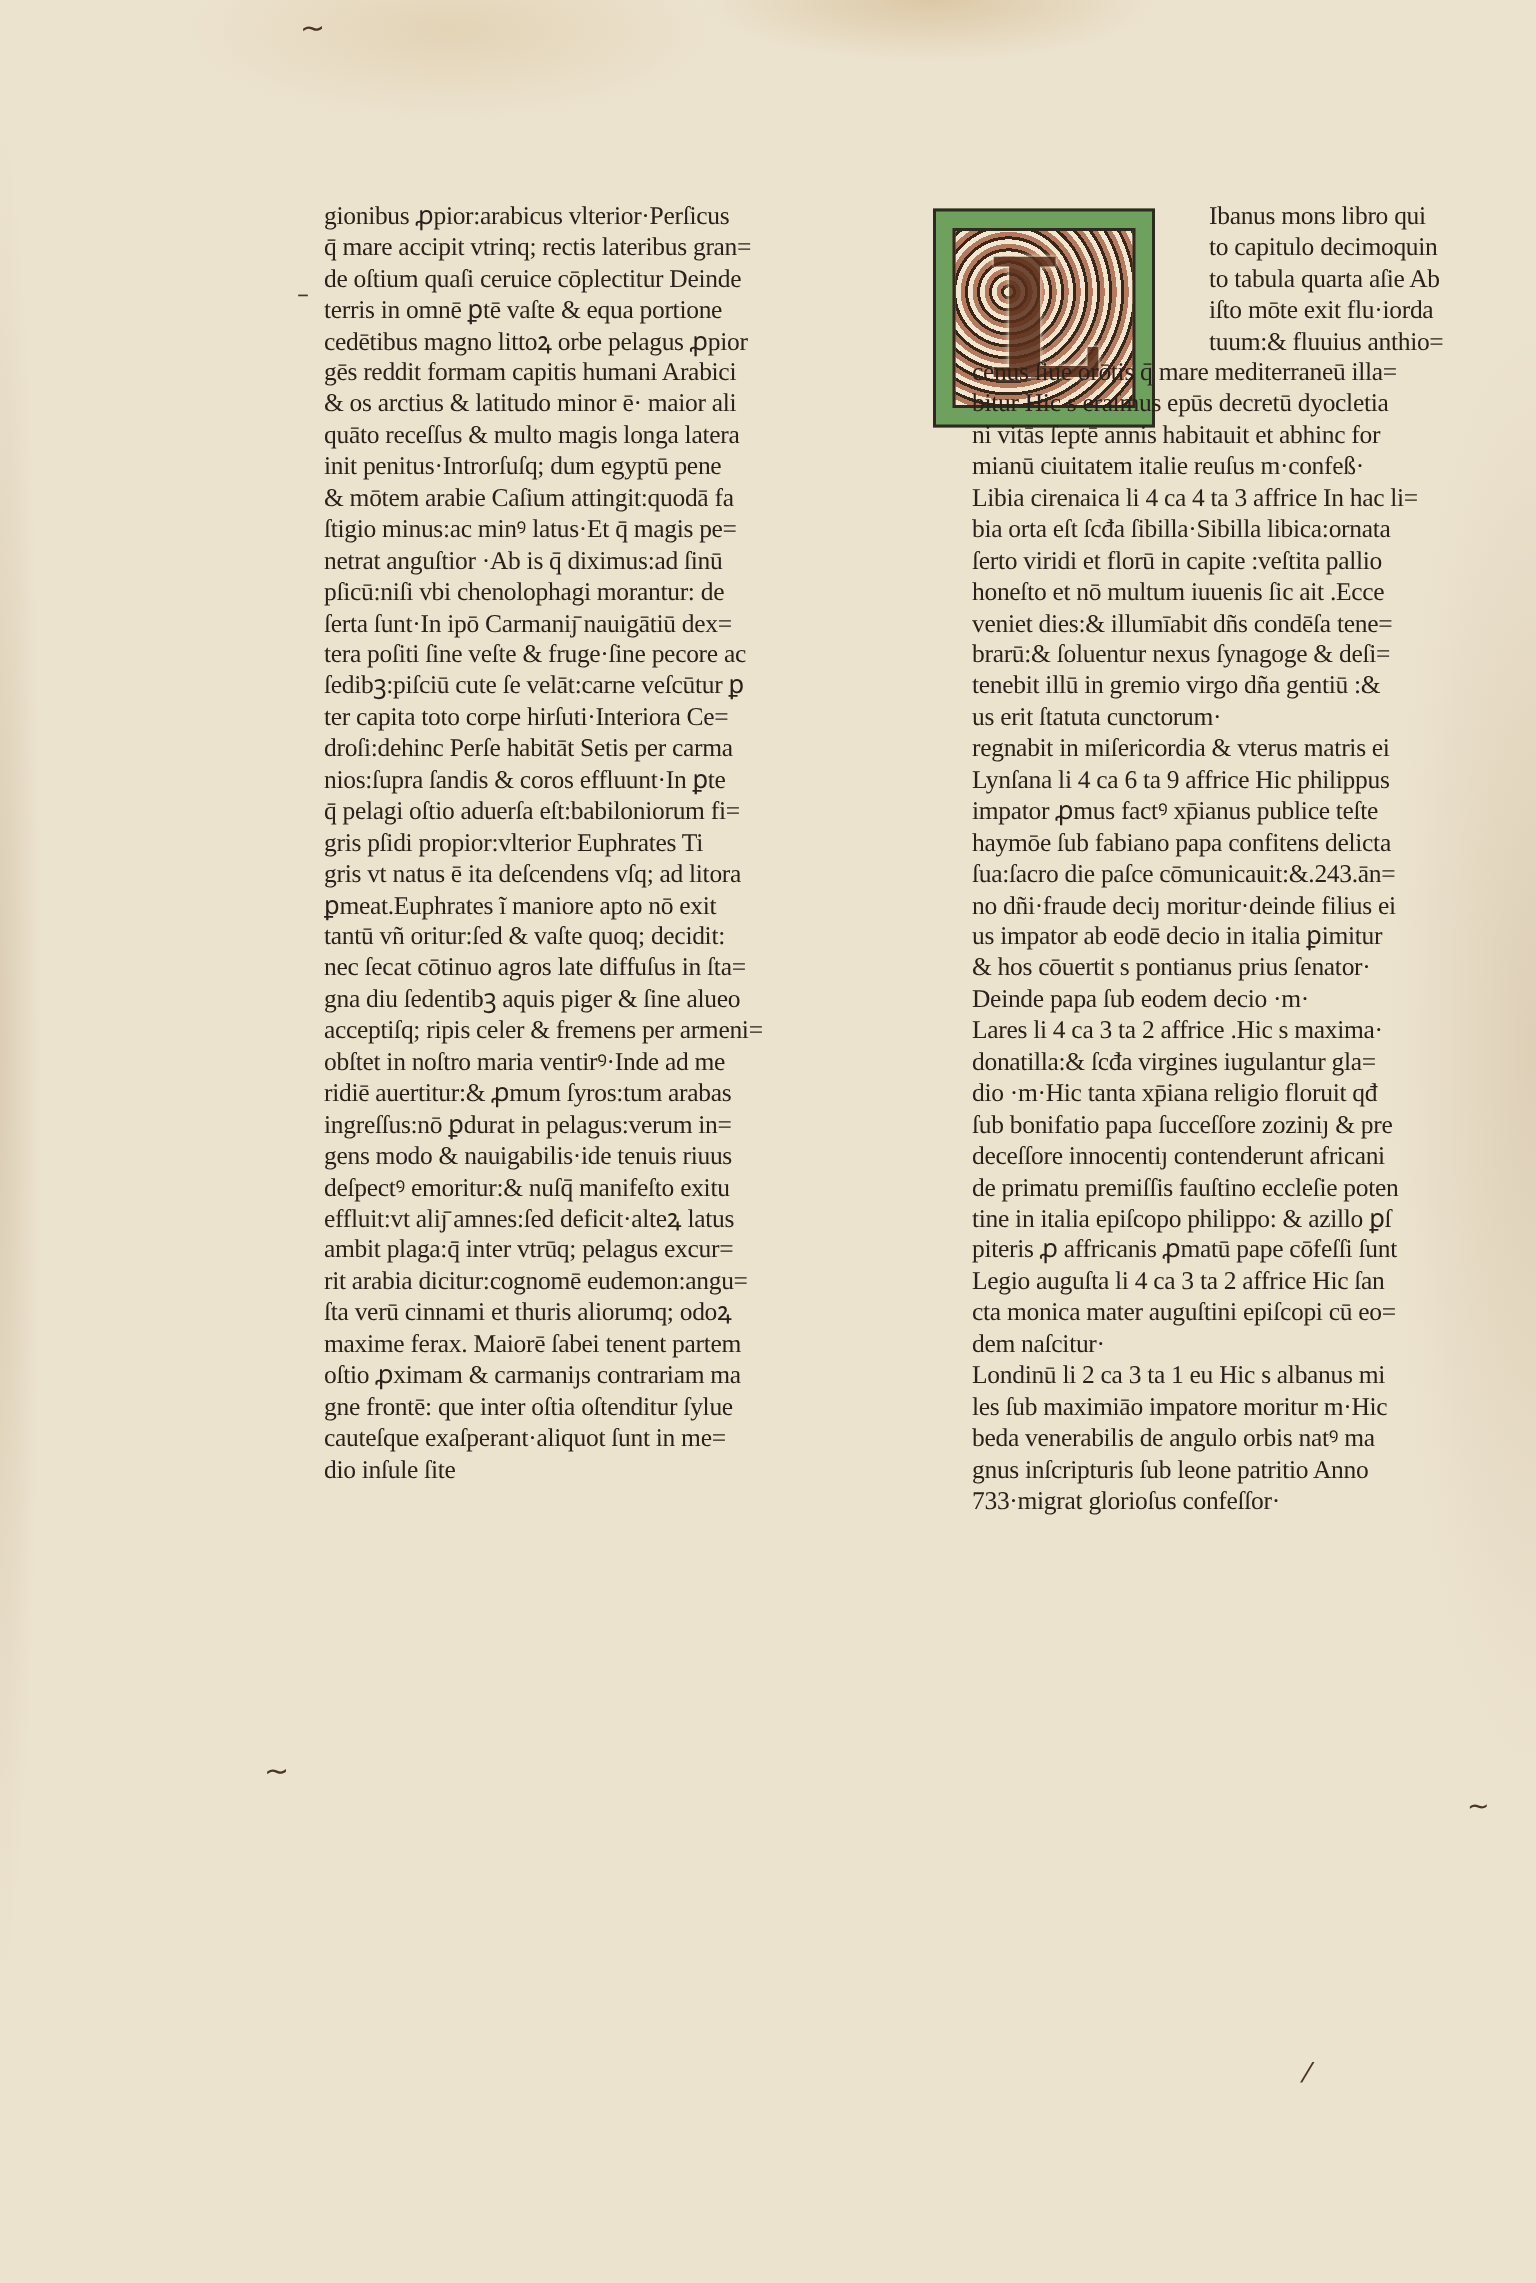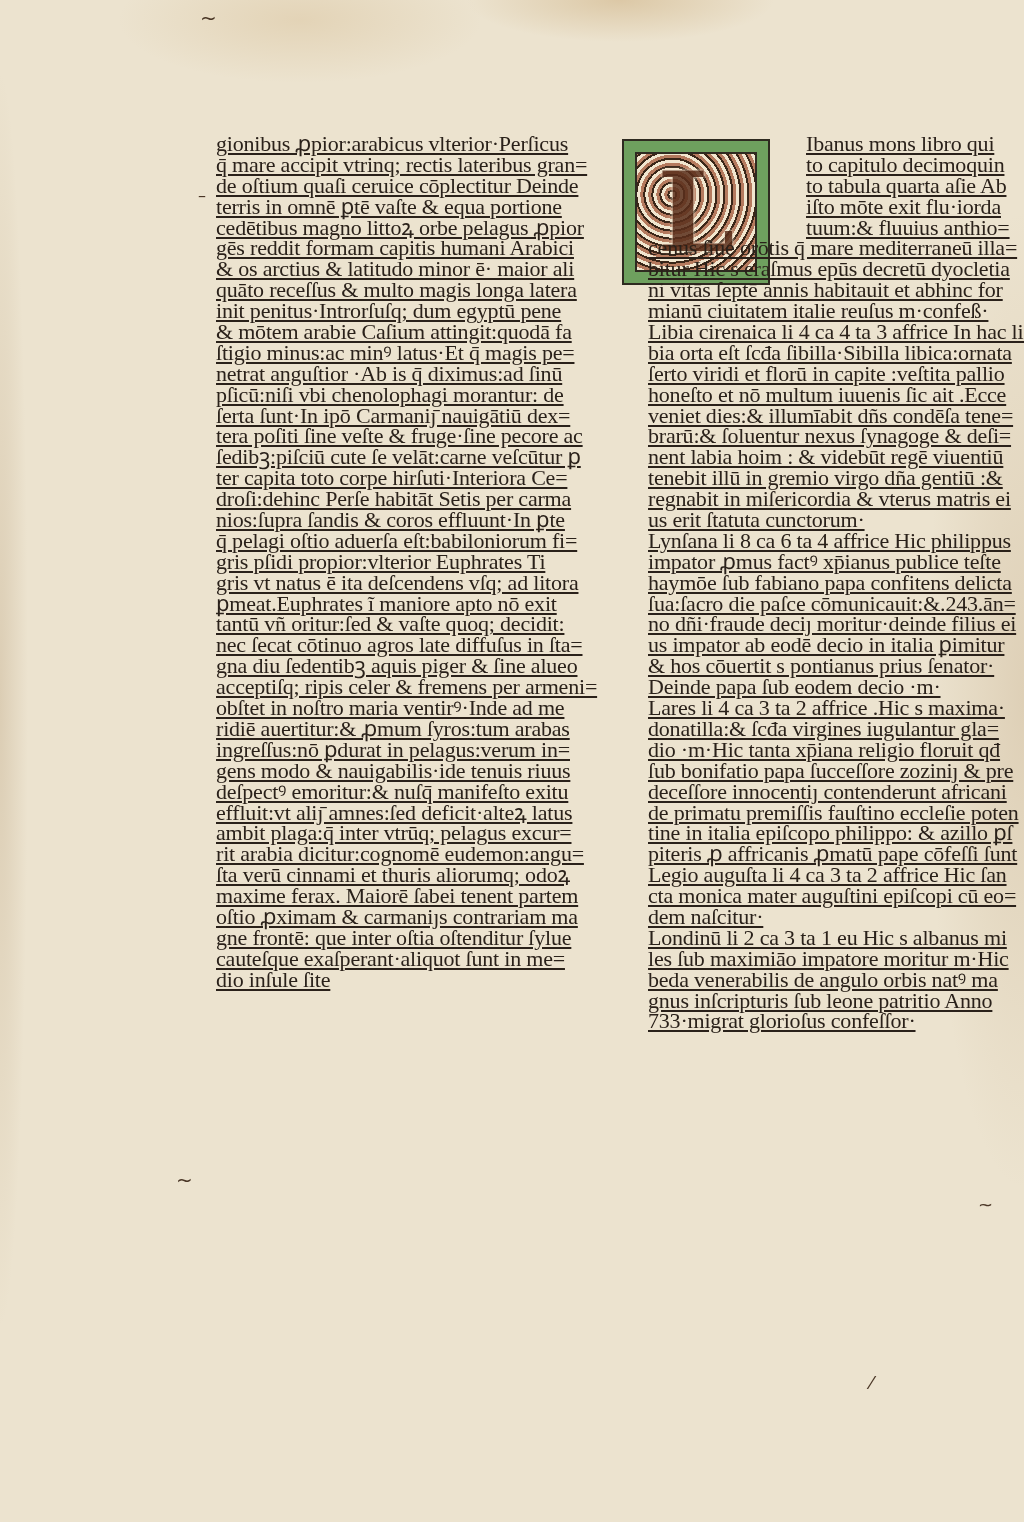--- a/index.html
+++ b/index.html
@@ -14,25 +14,24 @@
       radial-gradient(ellipse 220px 60px at 620px 0px, rgba(190,150,90,0.35), rgba(0,0,0,0) 70%),
       radial-gradient(ellipse 260px 90px at 300px 20px, rgba(200,165,110,0.25), rgba(0,0,0,0) 70%),
       radial-gradient(ellipse 140px 700px at 1024px 700px, rgba(180,150,110,0.25), rgba(0,0,0,0) 70%),
       radial-gradient(ellipse 40px 900px at 0px 700px, rgba(170,140,100,0.25), rgba(0,0,0,0) 70%),
       #ece3cf;
   }
   .column {
     position: absolute;
     color: #2a211a;
     font-family: "Liberation Serif", serif;
-    font-size: 22px;
+    font-size: 17px;
     line-height: 20.9px;
     letter-spacing: -0.2px;
     white-space: nowrap;
-    text-decoration: underline;
   }
   .col-left { left: 216px; top: 134px; width: 350px; }
   .col-right { left: 648px; top: 134px; width: 355px; }
   .line { display: block; height: 20.9px; }
   .indent { padding-left: 158px; }
   .initial {
     position: absolute; left: 622px; top: 139px;
     width: 148px; height: 146px;
     background: #6ea05e;
     border: 2px solid #2e2a20;
@@ -120,25 +119,24 @@
       <span class="line">cenus ſiue orōtis q̄ mare mediterraneū illa=</span>
       <span class="line">bitur Hic s eraſmus epūs decretū dyocletia</span>
       <span class="line">ni vitās ſeptē annis habitauit et abhinc for</span>
       <span class="line">mianū ciuitatem italie reuſus m·confeß·</span>
       <span class="line">Libia cirenaica li 4 ca 4 ta 3 affrice In hac li=</span>
       <span class="line">bia orta eſt ſcđa ſibilla·Sibilla libica:ornata</span>
       <span class="line">ſerto viridi et florū in capite :veſtita pallio</span>
       <span class="line">honeſto et nō multum iuuenis ſic ait .Ecce</span>
       <span class="line">veniet dies:&amp; illumīabit dñs condēſa tene=</span>
       <span class="line">brarū:&amp; ſoluentur nexus ſynagoge &amp; deſi=</span>
-      <span class="line">nent labia hoim : &amp; videbūt regē viuentiū</span>
       <span class="line">tenebit illū in gremio virgo dña gentiū :&amp;</span>
+      <span class="line">us erit ſtatuta cunctorum·</span>
       <span class="line">regnabit in miſericordia &amp; vterus matris ei</span>
-      <span class="line">us erit ſtatuta cunctorum·</span>
-      <span class="line">Lynſana li 8 ca 6 ta 4 affrice Hic philippus</span>
+      <span class="line">Lynſana li 4 ca 6 ta 9 affrice Hic philippus</span>
       <span class="line">impator ꝓmus factꝰ xp̄ianus publice teſte</span>
       <span class="line">haymōe ſub fabiano papa confitens delicta</span>
       <span class="line">ſua:ſacro die paſce cōmunicauit:&amp;.243.ān=</span>
       <span class="line">no dñi·fraude deciȷ moritur·deinde filius ei</span>
       <span class="line">us impator ab eodē decio in italia ꝑimitur</span>
       <span class="line">&amp; hos cōuertit s pontianus prius ſenator·</span>
       <span class="line">Deinde papa ſub eodem decio ·m·</span>
       <span class="line">Lares li 4 ca 3 ta 2 affrice .Hic s maxima·</span>
       <span class="line">donatilla:&amp; ſcđa virgines iugulantur gla=</span>
       <span class="line">dio ·m·Hic tanta xp̄iana religio floruit qđ</span>

